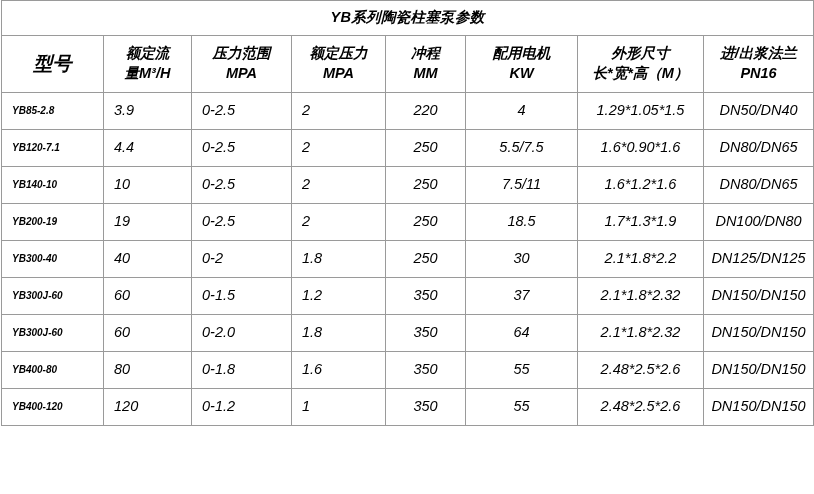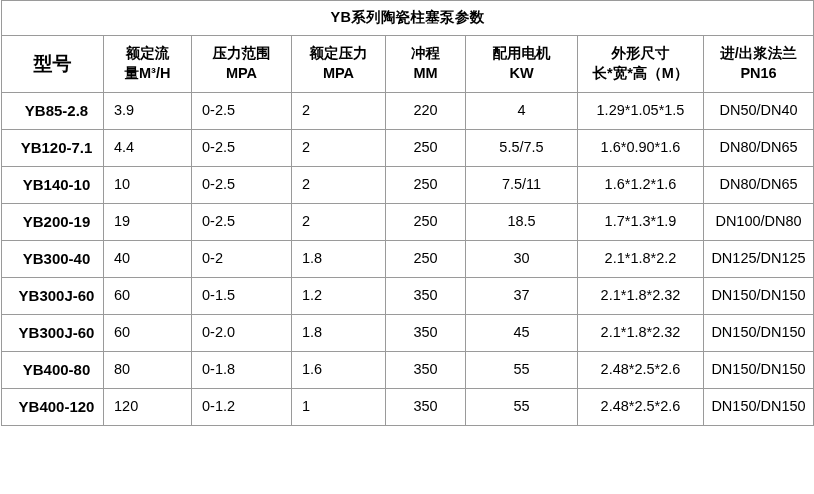--- a/index.html
+++ b/index.html
@@ -12,20 +12,21 @@
     background: #ffffff;
     font-family: "Liberation Sans", sans-serif;
     color: #000000;
     overflow: hidden;
   }
   .page {
     width: 710px;
     height: 494px;
     position: relative;
     box-sizing: border-box;
+    font-style: italic;
   }
   table.spec {
     border-collapse: collapse;
     width: 812px;
     margin: 0 1px;
     table-layout: fixed;
   }
   table.spec td {
     border: 1px solid #9a9a9a;
     text-align: center;
@@ -47,23 +48,23 @@
     line-height: 1.45;
   }
   .header-row td.model-head {
     font-size: 19px;
   }
   .body-row td {
     height: 32px;
   }
   .body-row td.model-cell {
     font-weight: bold;
-    text-align: center;
+    text-align: left;
     padding-left: 10px;
-    font-size: 15px;
+    font-size: 10px;
   }
   .body-row td.flow-cell,
   .body-row td.range-cell,
   .body-row td.rated-cell {
     text-align: left;
     padding-left: 10px;
   }
   
   col.c0 { width: 102px; }
   col.c1 { width: 88px; }
@@ -185,21 +186,21 @@
         <td>37</td>
         <td>2.1*1.8*2.32</td>
         <td>DN150/DN150</td>
       </tr>
       <tr class="body-row">
         <td class="model-cell">YB300J-60</td>
         <td class="flow-cell">60</td>
         <td class="range-cell">0-2.0</td>
         <td class="rated-cell">1.8</td>
         <td>350</td>
-        <td>45</td>
+        <td>64</td>
         <td>2.1*1.8*2.32</td>
         <td>DN150/DN150</td>
       </tr>
       <tr class="body-row">
         <td class="model-cell">YB400-80</td>
         <td class="flow-cell">80</td>
         <td class="range-cell">0-1.8</td>
         <td class="rated-cell">1.6</td>
         <td>350</td>
         <td>55</td>

